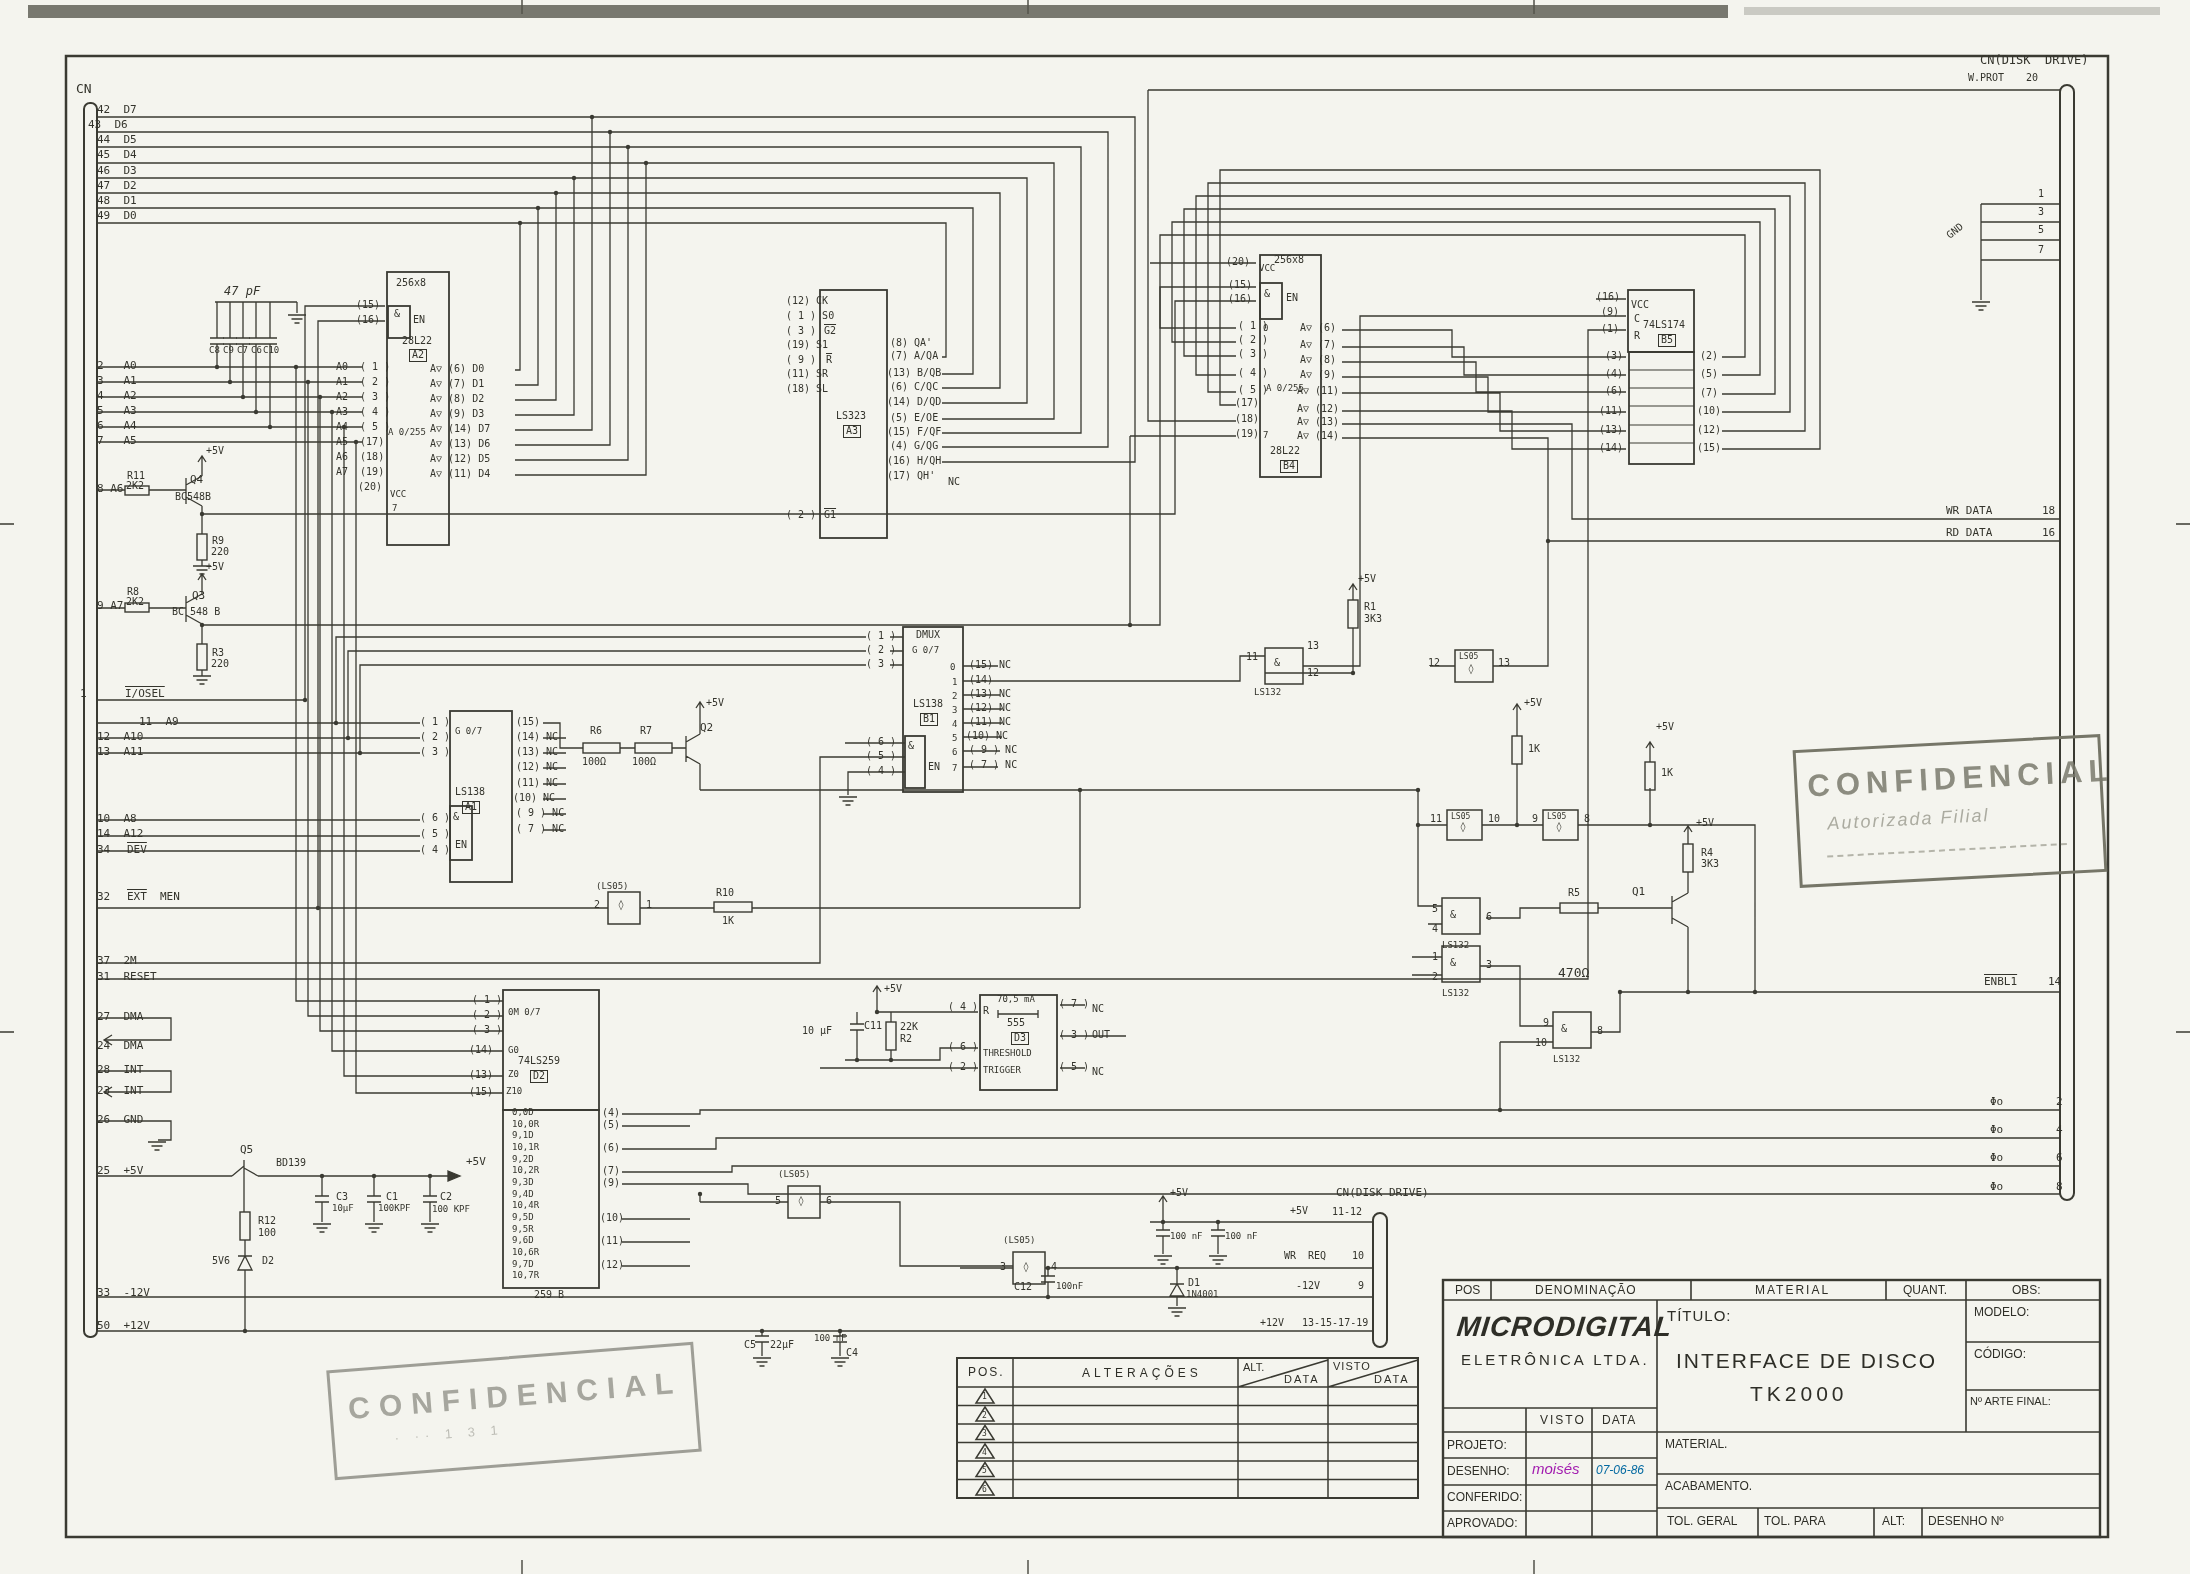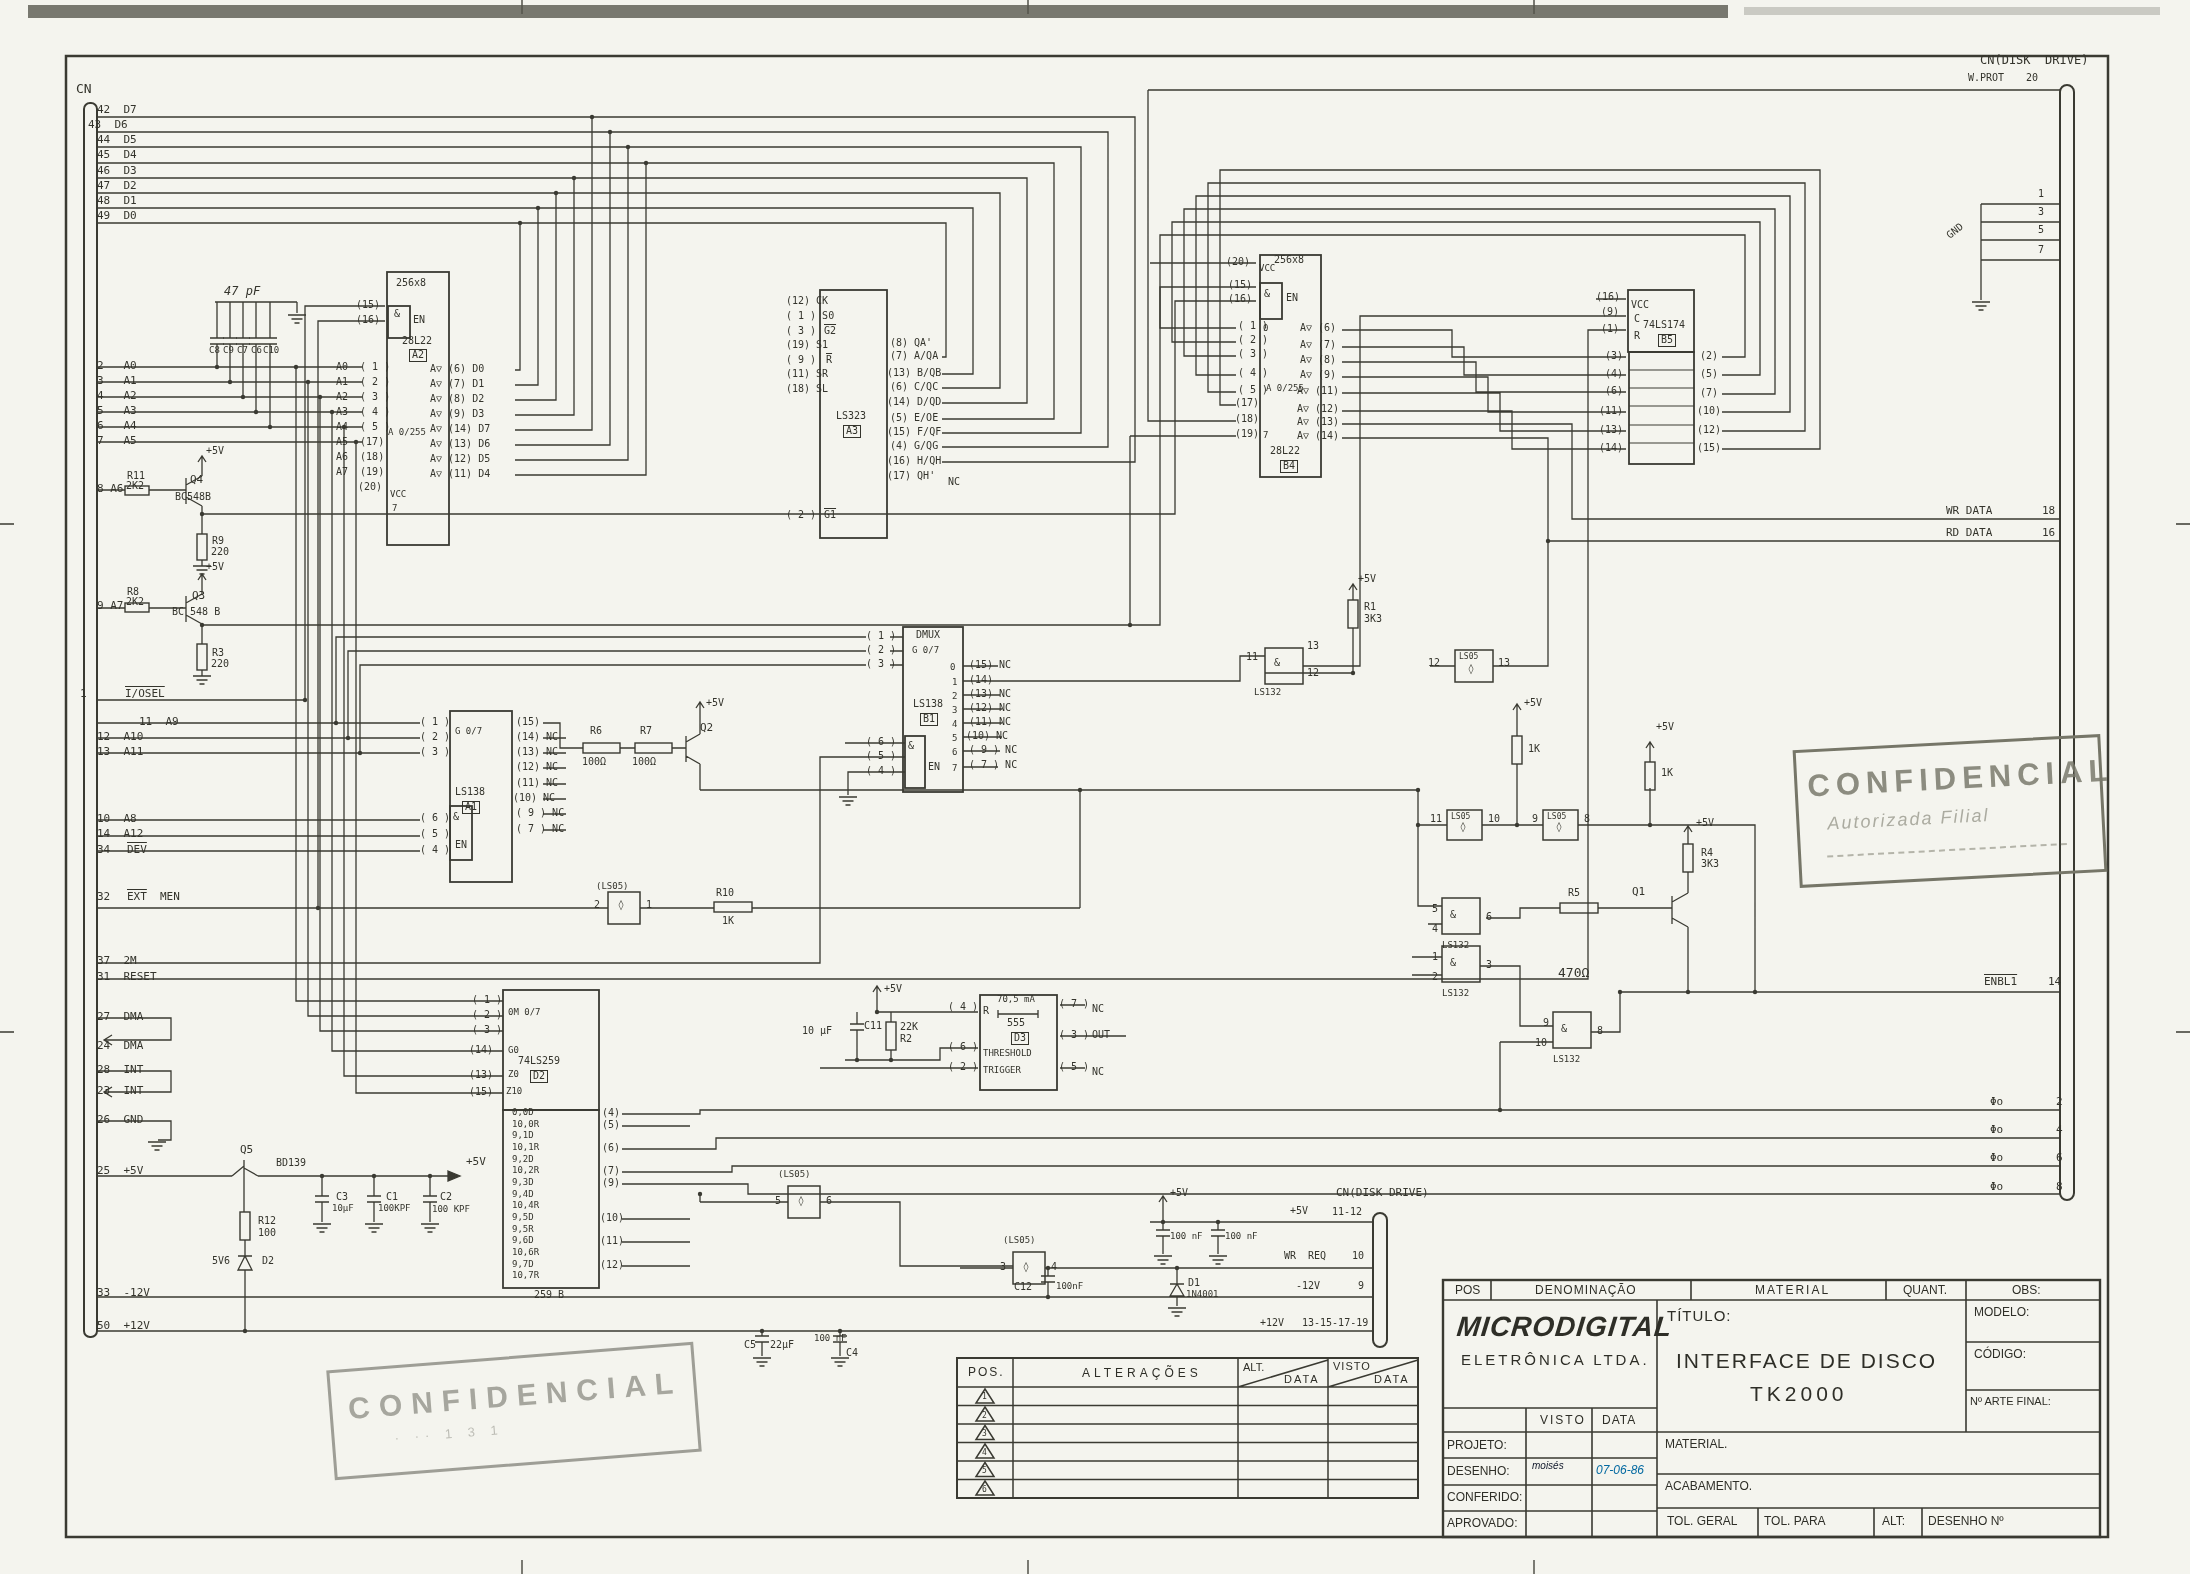--- a/index.html
+++ b/index.html
@@ -656,21 +656,21 @@
   <div class="tb" style="left:1667px;top:1308px;font-size:15px;letter-spacing:1px">TÍTULO:</div>
   <div class="tb" style="left:1676px;top:1350px;font-size:21px;letter-spacing:2px">INTERFACE  DE  DISCO</div>
   <div class="tb" style="left:1750px;top:1383px;font-size:21px;letter-spacing:4px">TK2000</div>
   <div class="tb" style="left:1974px;top:1306px;font-size:12px">MODELO:</div>
   <div class="tb" style="left:1974px;top:1348px;font-size:12px">CÓDIGO:</div>
   <div class="tb" style="left:1970px;top:1396px;font-size:11px">Nº ARTE  FINAL:</div>
   <div class="tb" style="left:1540px;top:1414px;font-size:12px;letter-spacing:2px">VISTO</div>
   <div class="tb" style="left:1602px;top:1414px;font-size:12px;letter-spacing:1px">DATA</div>
   <div class="tb" style="left:1447px;top:1439px;font-size:12px">PROJETO:</div>
   <div class="tb" style="left:1447px;top:1465px;font-size:12px">DESENHO:</div>
-  <div class="tb" style="left:1532px;top:1461px;font-size:10px;font-style:italic;color:#0f172a">moisés</div>
+  <div class="tb" style="left:1532px;top:1461px;font-size:15px;font-style:italic;color:#a21caf">moisés</div>
   <div class="tb" style="left:1596px;top:1464px;font-size:12px;font-style:italic;color:#0369a1">07-06-86</div>
   <div class="tb" style="left:1447px;top:1491px;font-size:12px">CONFERIDO:</div>
   <div class="tb" style="left:1447px;top:1517px;font-size:12px">APROVADO:</div>
   <div class="tb" style="left:1665px;top:1438px;font-size:12px">MATERIAL.</div>
   <div class="tb" style="left:1665px;top:1480px;font-size:12px">ACABAMENTO.</div>
   <div class="tb" style="left:1667px;top:1515px;font-size:12px">TOL. GERAL</div>
   <div class="tb" style="left:1764px;top:1515px;font-size:12px">TOL. PARA</div>
   <div class="tb" style="left:1882px;top:1515px;font-size:12px">ALT:</div>
   <div class="tb" style="left:1928px;top:1515px;font-size:12px">DESENHO Nº</div>
 

